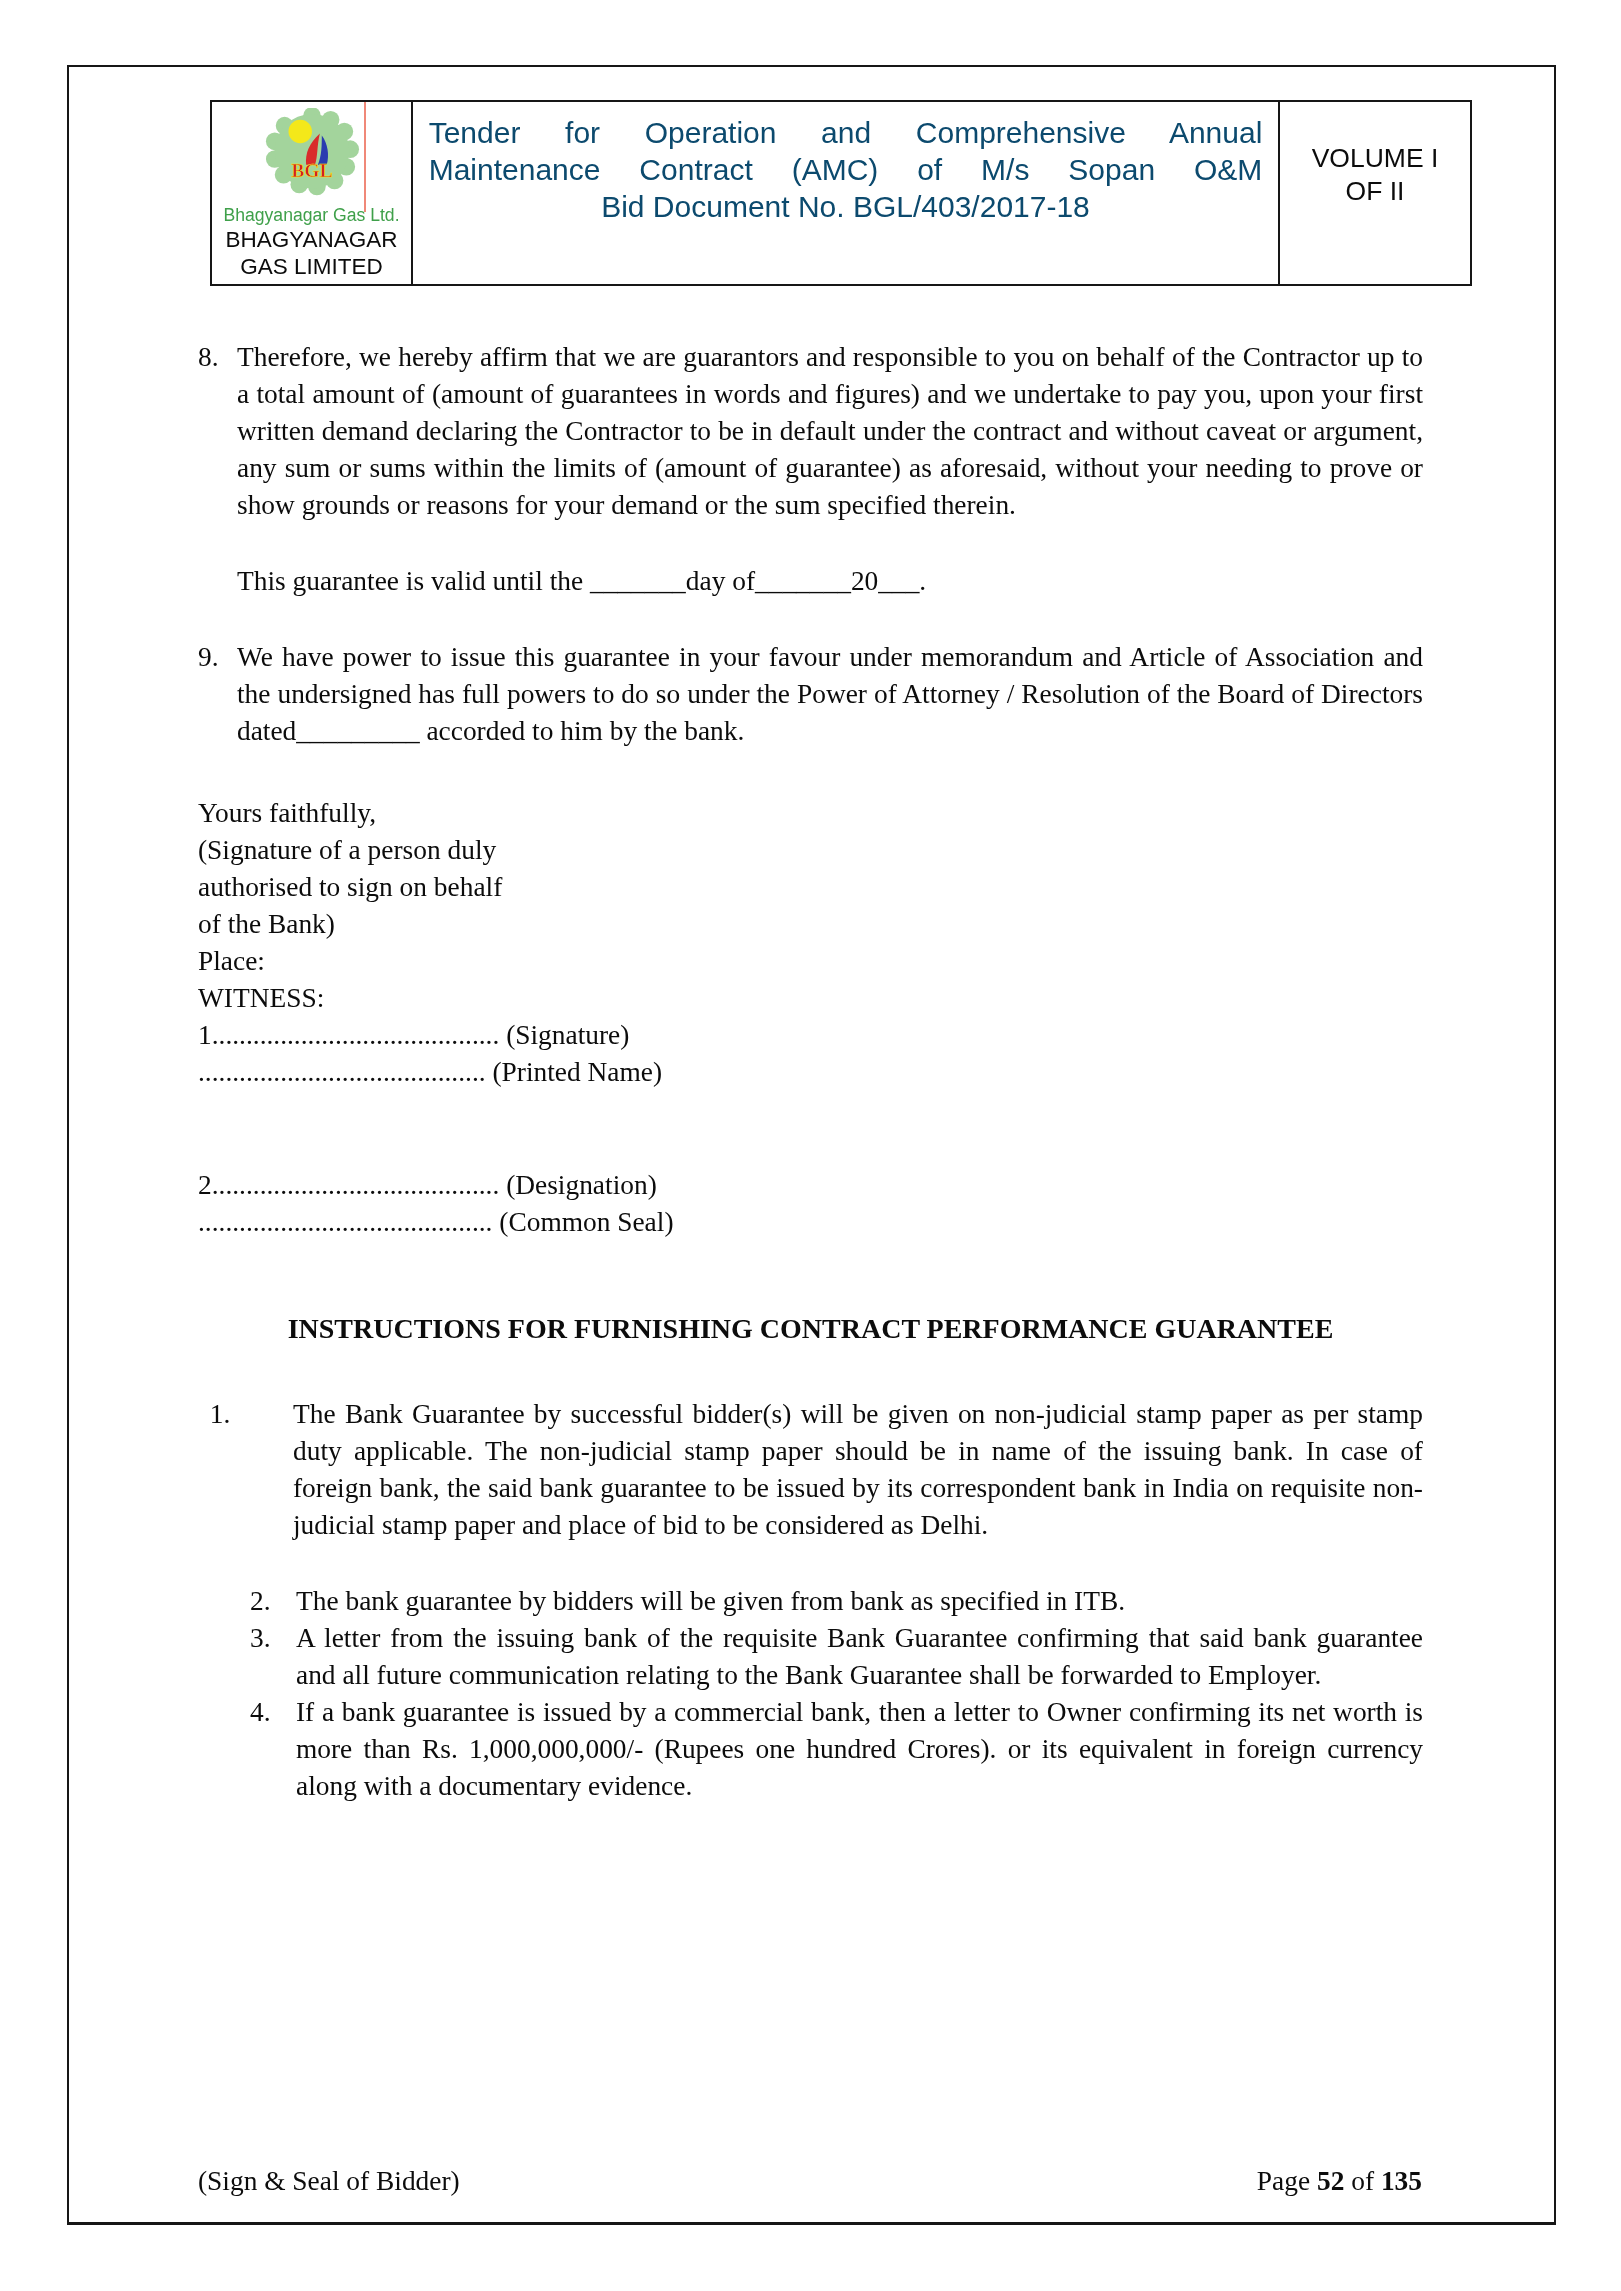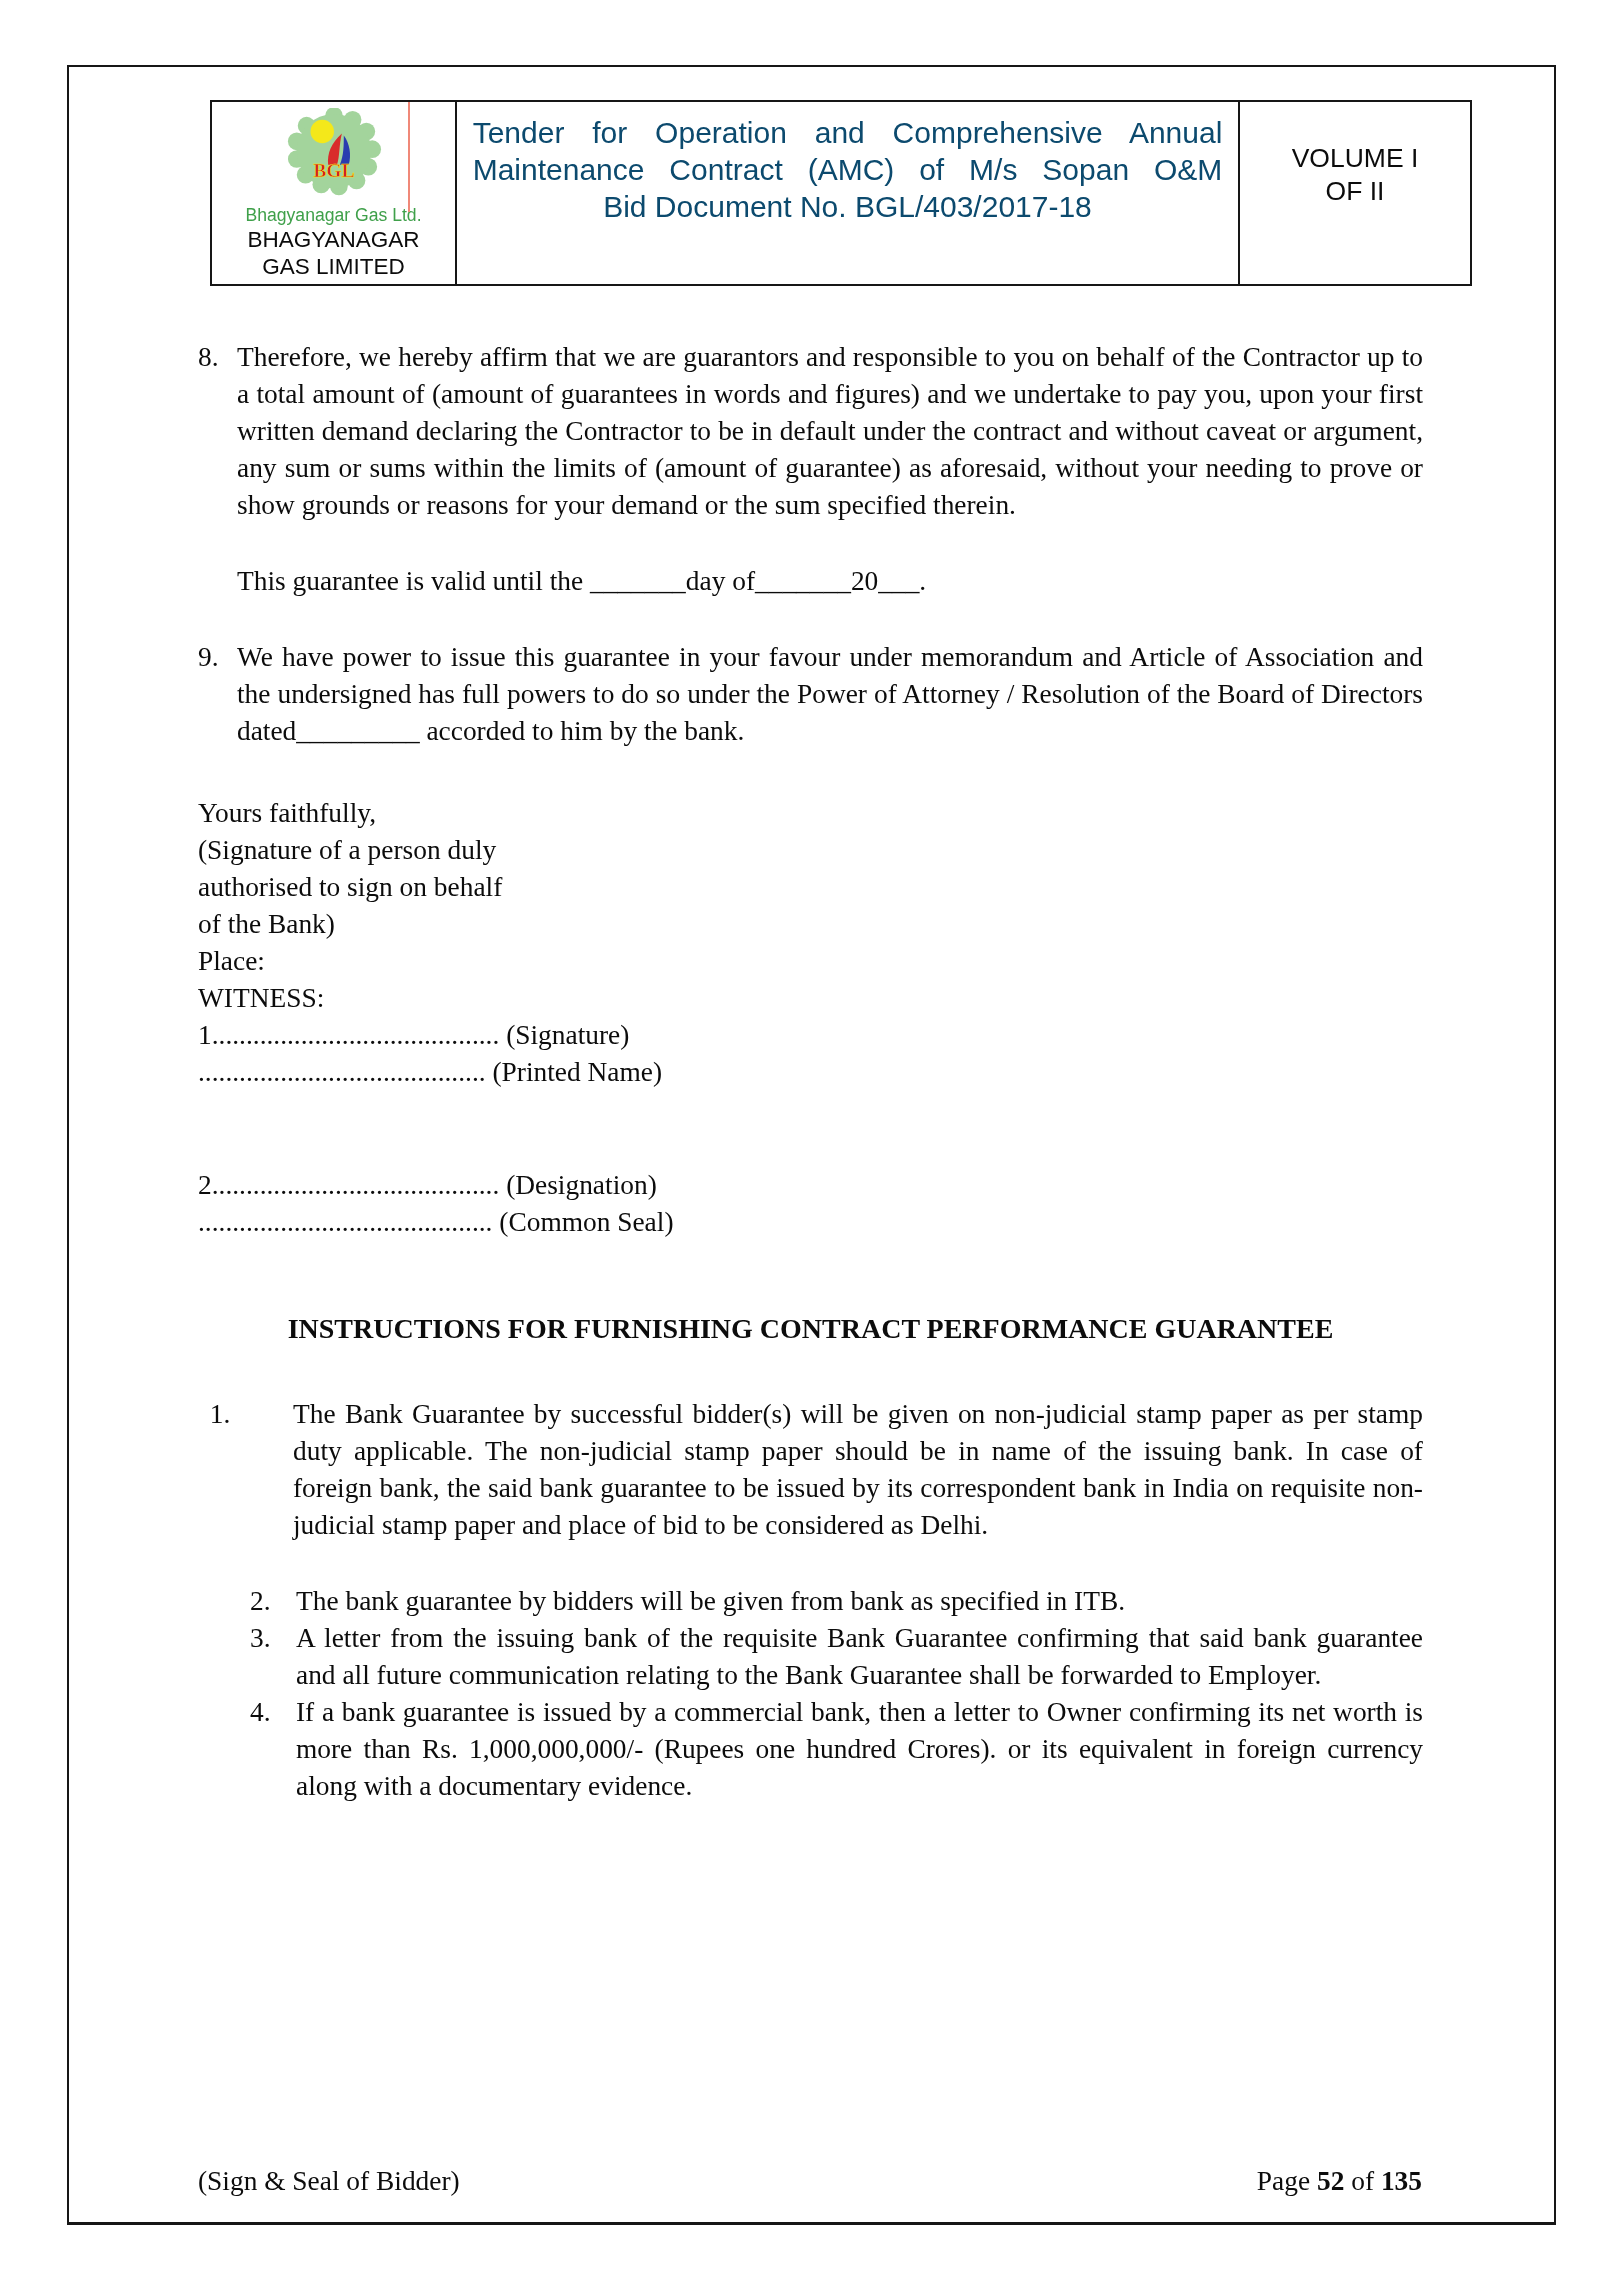--- a/index.html
+++ b/index.html
@@ -12,41 +12,41 @@
     position:absolute; left:67px; top:65px; width:1489px; height:2160px;
     border:2px solid #161616; border-bottom-width:3.9px; background:#ffffff;
   }
 
   
   .header-table {
     position:absolute; left:141px; top:33px; width:1262px;
     display:flex; border:2px solid #161616; background:#fff;
   }
   .logo-cell {
-    width:245px; border-right:2px solid #161616; position:relative;
+    width:201px; border-right:2px solid #161616; position:relative;
     display:flex; flex-direction:column; align-items:center;
     padding:5.9px 3.9px 3.9px;
     font-family:"Liberation Sans", sans-serif;
   }
   .red-rule { position:absolute; top:0; right:45px; width:2px; height:110px; }
   .logo-caption { font-size:17.6px; line-height:19.6px; font-weight:normal; }
   .company-name {
     font-size:22.5px; line-height:26.5px; text-align:center; color:#0c0c0c;
     margin-top:2px; width:225px;
   }
   .title-cell {
     flex:1; padding:11.8px 15.7px 7.8px;
     font-family:"Liberation Sans", sans-serif;
     font-size:30px; line-height:37px; color:#0c4a6e;
   }
   .title-line-just { text-align:justify; text-align-last:justify; }
   .title-line-left { text-align:left; }
   .title-line-center { text-align:center; }
   .volume-cell {
-    width:232px; border-left:2px solid #161616;
+    width:192px; border-left:2px solid #161616;
     display:flex; align-items:center; justify-content:center;
     font-family:"Liberation Sans", sans-serif;
     font-size:26.5px; line-height:33px; text-align:center; white-space:pre-line;
     padding-bottom:36px;
   }
 
   
   .content {
     position:absolute; left:129px; top:272px; width:1225px;
     font-size:27.4px; line-height:37px;

